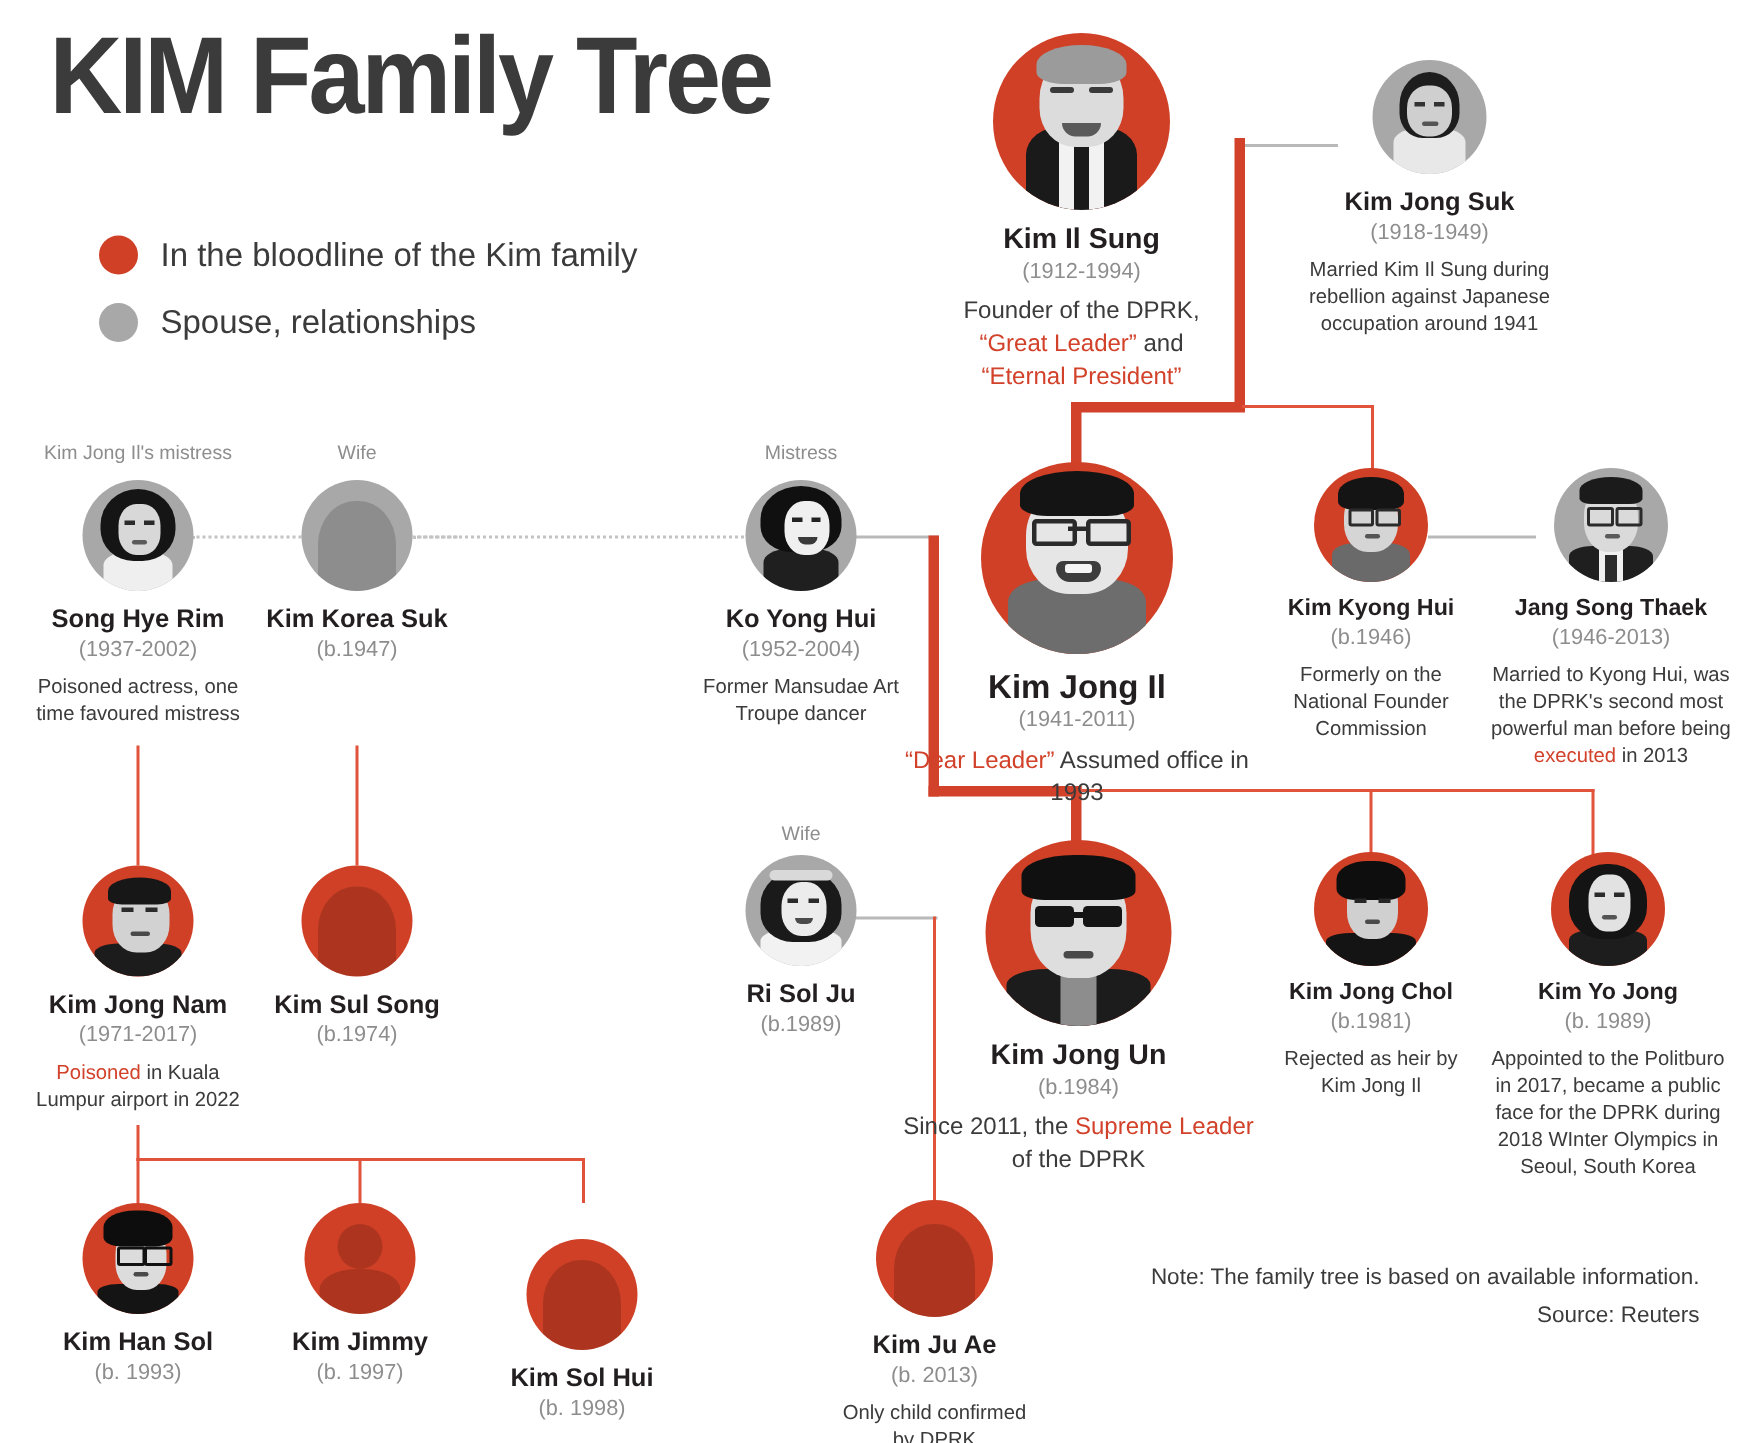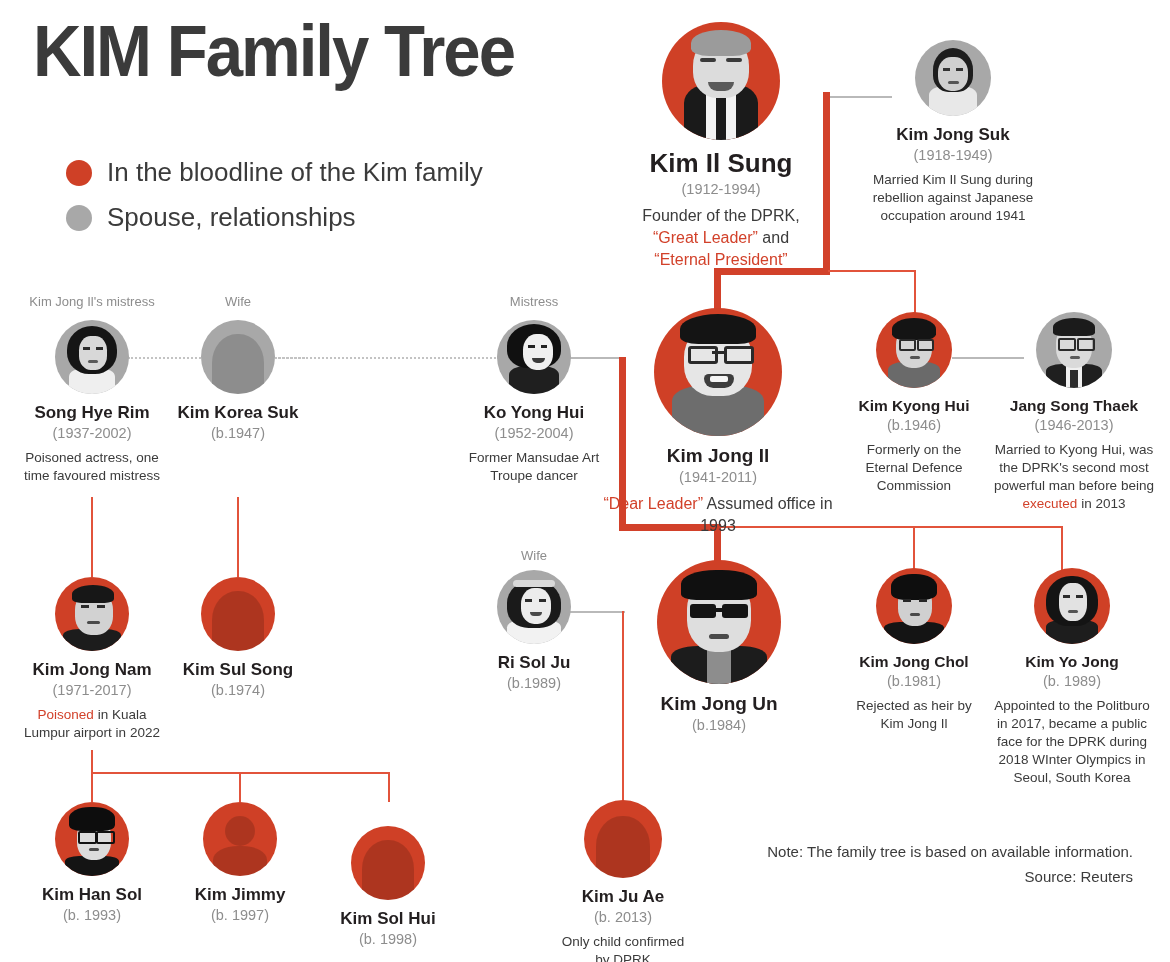--- a/index.html
+++ b/index.html
@@ -41,21 +41,21 @@
     align-items: center;
     gap: 15px;
   }
   .legend-dot {
     width: 26px;
     height: 26px;
     border-radius: 50%;
     flex: none;
   }
   .legend-label {
-    font-size: 26px;
+    font-size: 22px;
     color: #3b3b3b;
     font-family: "Liberation Sans Narrow", "Liberation Sans", sans-serif;
     white-space: nowrap;
   }
 
   
   .line {
     position: absolute;
     background: #e2533b;
   }
@@ -213,21 +213,21 @@
         <div style="position:absolute; left:22px; top:62px; width:74px; height:56px; background:#1a1a1a; border-radius:34% 34% 0 0;"></div>
         <div style="position:absolute; left:44px; top:50px; width:30px; height:68px; background:#f2f2f2;"></div>
         <div style="position:absolute; left:54px; top:72px; width:10px; height:46px; background:#1a1a1a;"></div>
         <div style="position:absolute; left:31px; top:14px; width:56px; height:62px; background:#dcdcdc; border-radius:48% 48% 42% 42%;"></div>
         <div style="position:absolute; left:29px; top:8px; width:60px; height:26px; background:#9b9b9b; border-radius:50% 50% 30% 30%;"></div>
         <div style="position:absolute; left:38px; top:36px; width:16px; height:4px; background:#3a3a3a; border-radius:2px;"></div>
         <div style="position:absolute; left:64px; top:36px; width:16px; height:4px; background:#3a3a3a; border-radius:2px;"></div>
         <div style="position:absolute; left:46px; top:60px; width:26px; height:9px; background:#5a5a5a; border-radius:0 0 10px 10px;"></div>
       </div>
     </div>
-    <div class="name" style="font-size:26px;">Kim Il Sung</div>
+    <div class="name" style="font-size:19px;">Kim Il Sung</div>
     <div class="dates">(1912-1994)</div>
     <div class="desc big">
       <span>Founder of the DPRK,</span><br>
       <span class="red">“Great Leader”</span><span> and</span><br>
       <span class="red">“Eternal President”</span>
     </div>
   </div>
 
   <div class="node" style="left:857px; top:40px; width:192px;">
     <div class="avatar grey" style="width:76px; height:76px;">
@@ -294,41 +294,41 @@
         <div style="position:absolute; left:18px; top:78px; width:92px; height:50px; background:#6d6d6d; border-radius:30% 30% 0 0;"></div>
         <div style="position:absolute; left:30px; top:16px; width:68px; height:72px; background:#e6e6e6; border-radius:46% 46% 42% 42%;"></div>
         <div style="position:absolute; left:26px; top:6px; width:76px; height:30px; background:#141414; border-radius:50% 50% 24% 24%;"></div>
         <div style="position:absolute; left:34px; top:38px; width:24px; height:12px; border:3px solid #2a2a2a; border-radius:3px;"></div>
         <div style="position:absolute; left:70px; top:38px; width:24px; height:12px; border:3px solid #2a2a2a; border-radius:3px;"></div>
         <div style="position:absolute; left:58px; top:43px; width:12px; height:3px; background:#2a2a2a;"></div>
         <div style="position:absolute; left:50px; top:66px; width:30px; height:14px; background:#3d3d3d; border-radius:6px 6px 12px 12px;"></div>
         <div style="position:absolute; left:56px; top:68px; width:18px; height:6px; background:#f5f5f5; border-radius:2px;"></div>
       </div>
     </div>
-    <div class="name" style="font-size:19px;">Kim Jong Il</div>
+    <div class="name" style="font-size:22px;">Kim Jong Il</div>
     <div class="dates">(1941-2011)</div>
     <div class="desc big">
       <span class="red">“Dear Leader”</span><span> Assumed office in 1993</span>
     </div>
   </div>
 
   <div class="node" style="left:846px; top:312px; width:136px;">
     <div class="avatar" style="width:76px; height:76px;">
       <div class="photo">
         <div style="position:absolute; left:12px; top:50px; width:52px; height:26px; background:#6a6a6a; border-radius:30% 30% 0 0;"></div>
         <div style="position:absolute; left:20px; top:14px; width:36px; height:42px; background:#d5d5d5; border-radius:44%;"></div>
         <div style="position:absolute; left:16px; top:6px; width:44px; height:22px; background:#141414; border-radius:50% 50% 26% 26%;"></div>
         <div style="position:absolute; left:23px; top:27px; width:13px; height:8px; border:2px solid #2a2a2a; border-radius:2px;"></div>
         <div style="position:absolute; left:41px; top:27px; width:13px; height:8px; border:2px solid #2a2a2a; border-radius:2px;"></div>
         <div style="position:absolute; left:34px; top:44px; width:10px; height:3px; background:#555; border-radius:2px;"></div>
       </div>
     </div>
     <div class="name sm">Kim Kyong Hui</div>
     <div class="dates">(b.1946)</div>
-    <div class="desc">Formerly on the Eternal Defence Commission</div>
+    <div class="desc">Formerly on the National Founder Commission</div>
   </div>
 
   <div class="node" style="left:988px; top:312px; width:172px;">
     <div class="avatar grey" style="width:76px; height:76px;">
       <div class="photo">
         <div style="position:absolute; left:10px; top:52px; width:56px; height:24px; background:#1f1f1f; border-radius:28% 28% 0 0;"></div>
         <div style="position:absolute; left:30px; top:52px; width:16px; height:24px; background:#f0f0f0;"></div>
         <div style="position:absolute; left:34px; top:58px; width:8px; height:18px; background:#2b2b2b;"></div>
         <div style="position:absolute; left:20px; top:12px; width:36px; height:44px; background:#dadada; border-radius:44%;"></div>
         <div style="position:absolute; left:17px; top:6px; width:42px; height:18px; background:#1b1b1b; border-radius:50% 50% 20% 20%;"></div>
@@ -395,20 +395,23 @@
         <div style="position:absolute; left:30px; top:20px; width:64px; height:72px; background:#dedede; border-radius:40% 40% 44% 44%;"></div>
         <div style="position:absolute; left:24px; top:10px; width:76px; height:30px; background:#101010; border-radius:46% 46% 20% 20%;"></div>
         <div style="position:absolute; left:33px; top:44px; width:26px; height:14px; background:#141414; border-radius:3px;"></div>
         <div style="position:absolute; left:65px; top:44px; width:26px; height:14px; background:#141414; border-radius:3px;"></div>
         <div style="position:absolute; left:59px; top:48px; width:6px; height:4px; background:#141414;"></div>
         <div style="position:absolute; left:52px; top:74px; width:20px; height:5px; background:#4a4a4a; border-radius:3px;"></div>
       </div>
     </div>
     <div class="name" style="font-size:19px;">Kim Jong Un</div>
     <div class="dates">(b.1984)</div>
+    <div class="desc big">
+      <span>Since 2011, the </span><span class="red">Supreme Leader</span><span> of the DPRK</span>
+    </div>
   </div>
 
   <div class="node" style="left:846px; top:568px; width:136px;">
     <div class="avatar" style="width:76px; height:76px;">
       <div class="photo">
         <div style="position:absolute; left:8px; top:54px; width:60px; height:22px; background:#141414; border-radius:26% 26% 0 0;"></div>
         <div style="position:absolute; left:22px; top:16px; width:34px; height:42px; background:#d0d0d0; border-radius:42%;"></div>
         <div style="position:absolute; left:15px; top:6px; width:46px; height:26px; background:#0e0e0e; border-radius:46% 46% 28% 28%;"></div>
         <div style="position:absolute; left:27px; top:31px; width:8px; height:3px; background:#262626;"></div>
         <div style="position:absolute; left:43px; top:31px; width:8px; height:3px; background:#262626;"></div>

